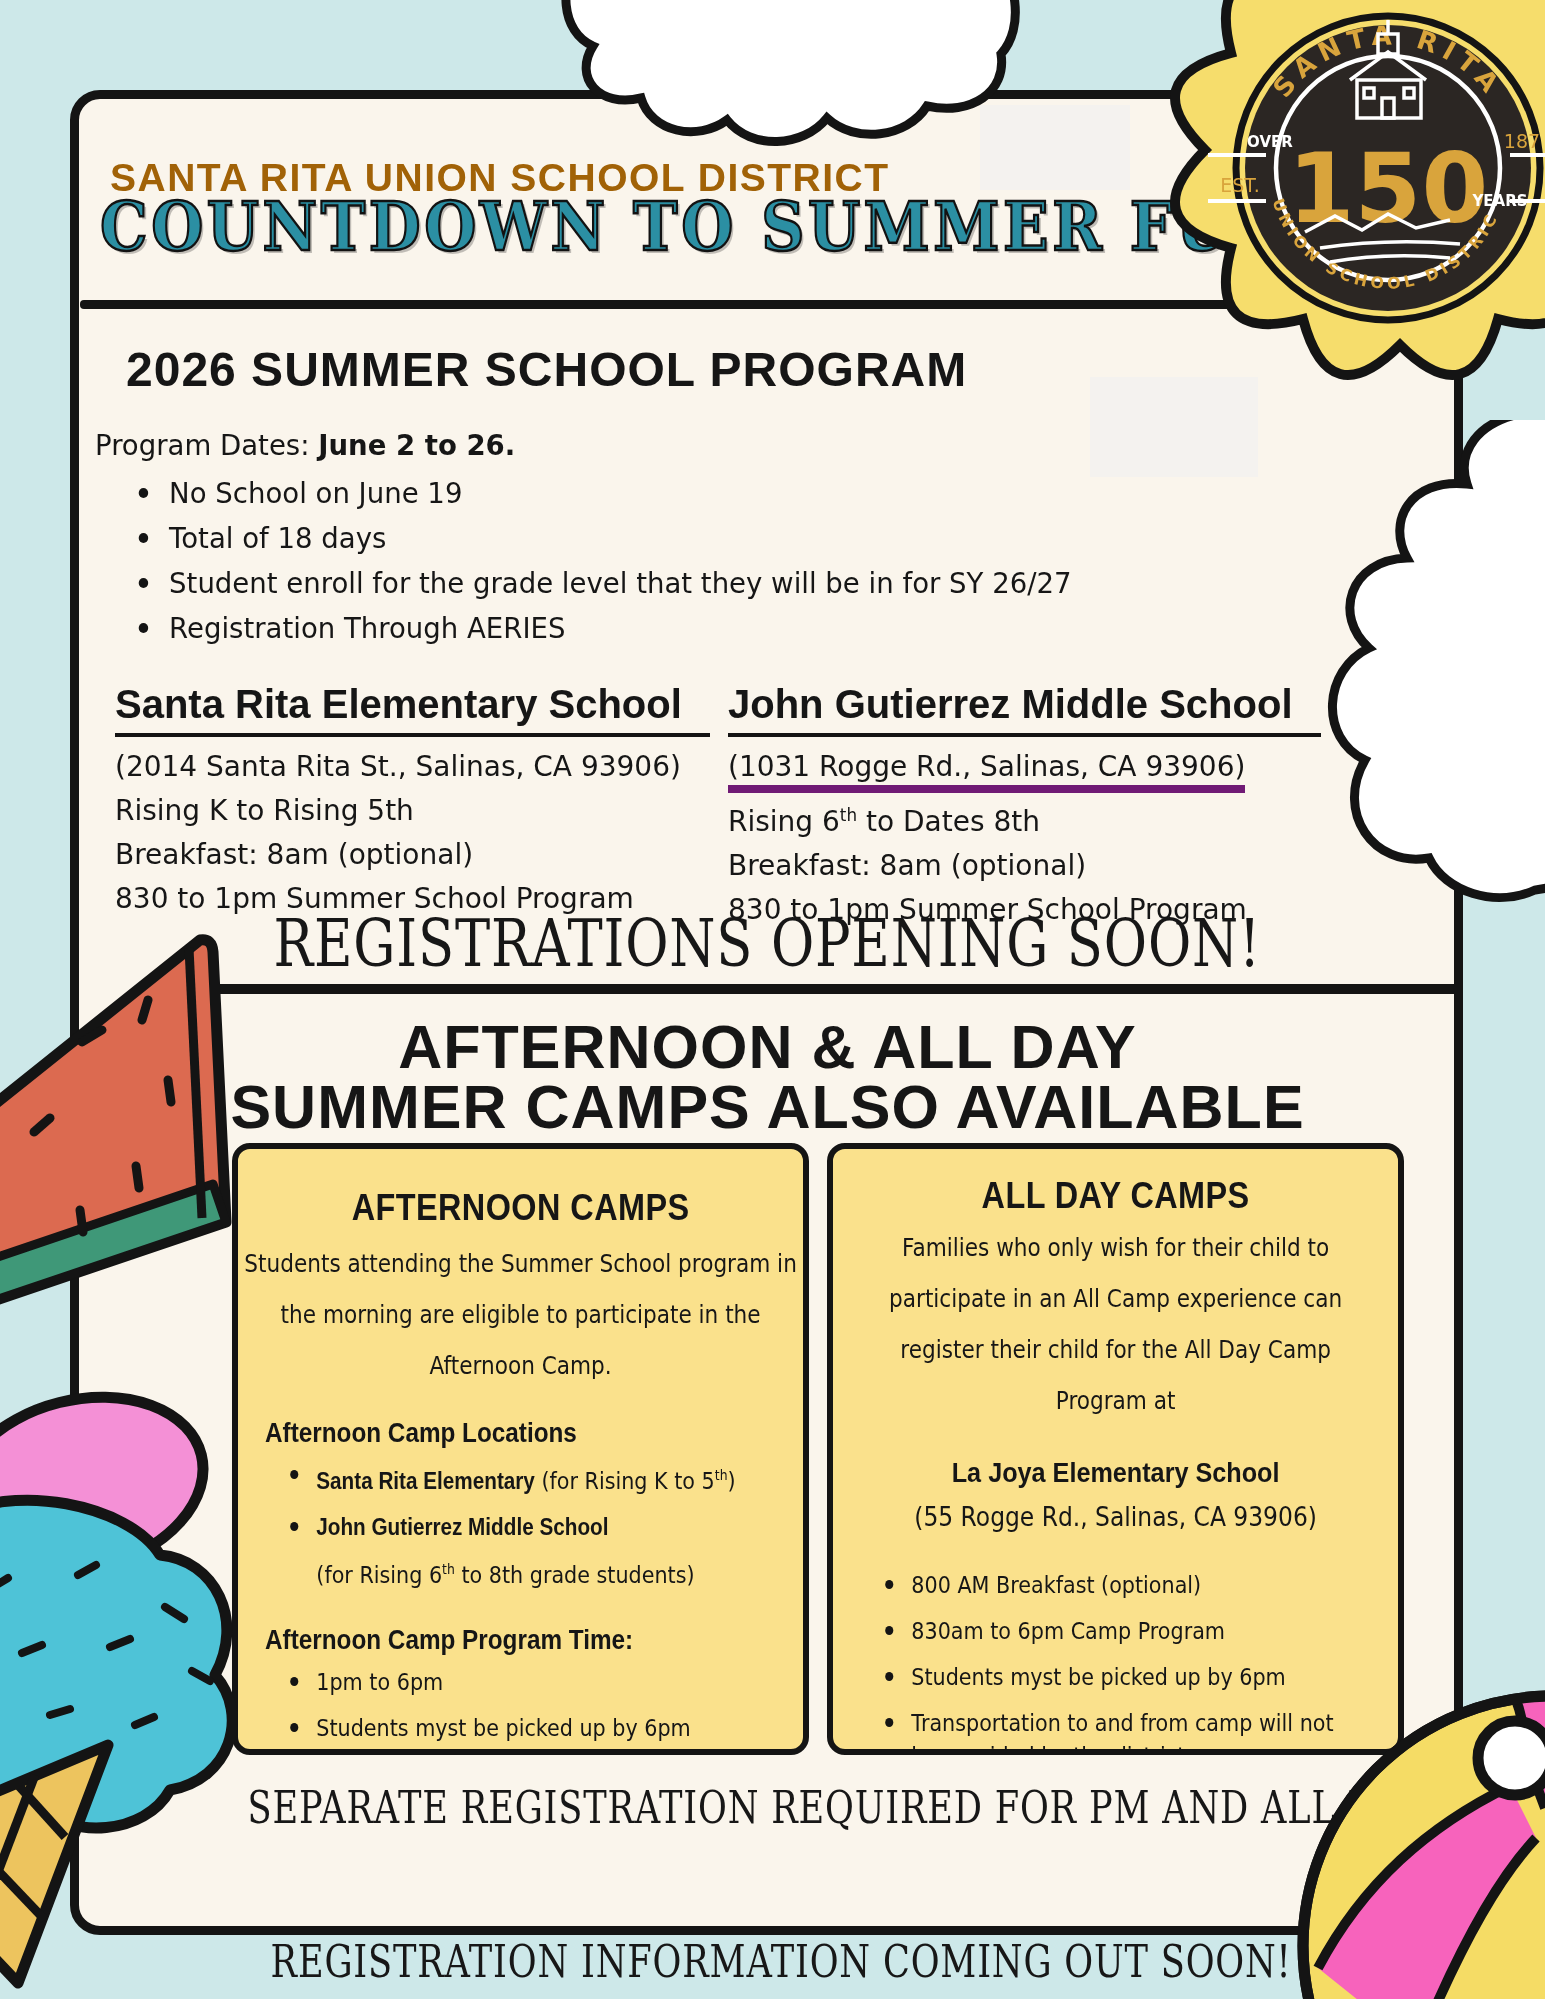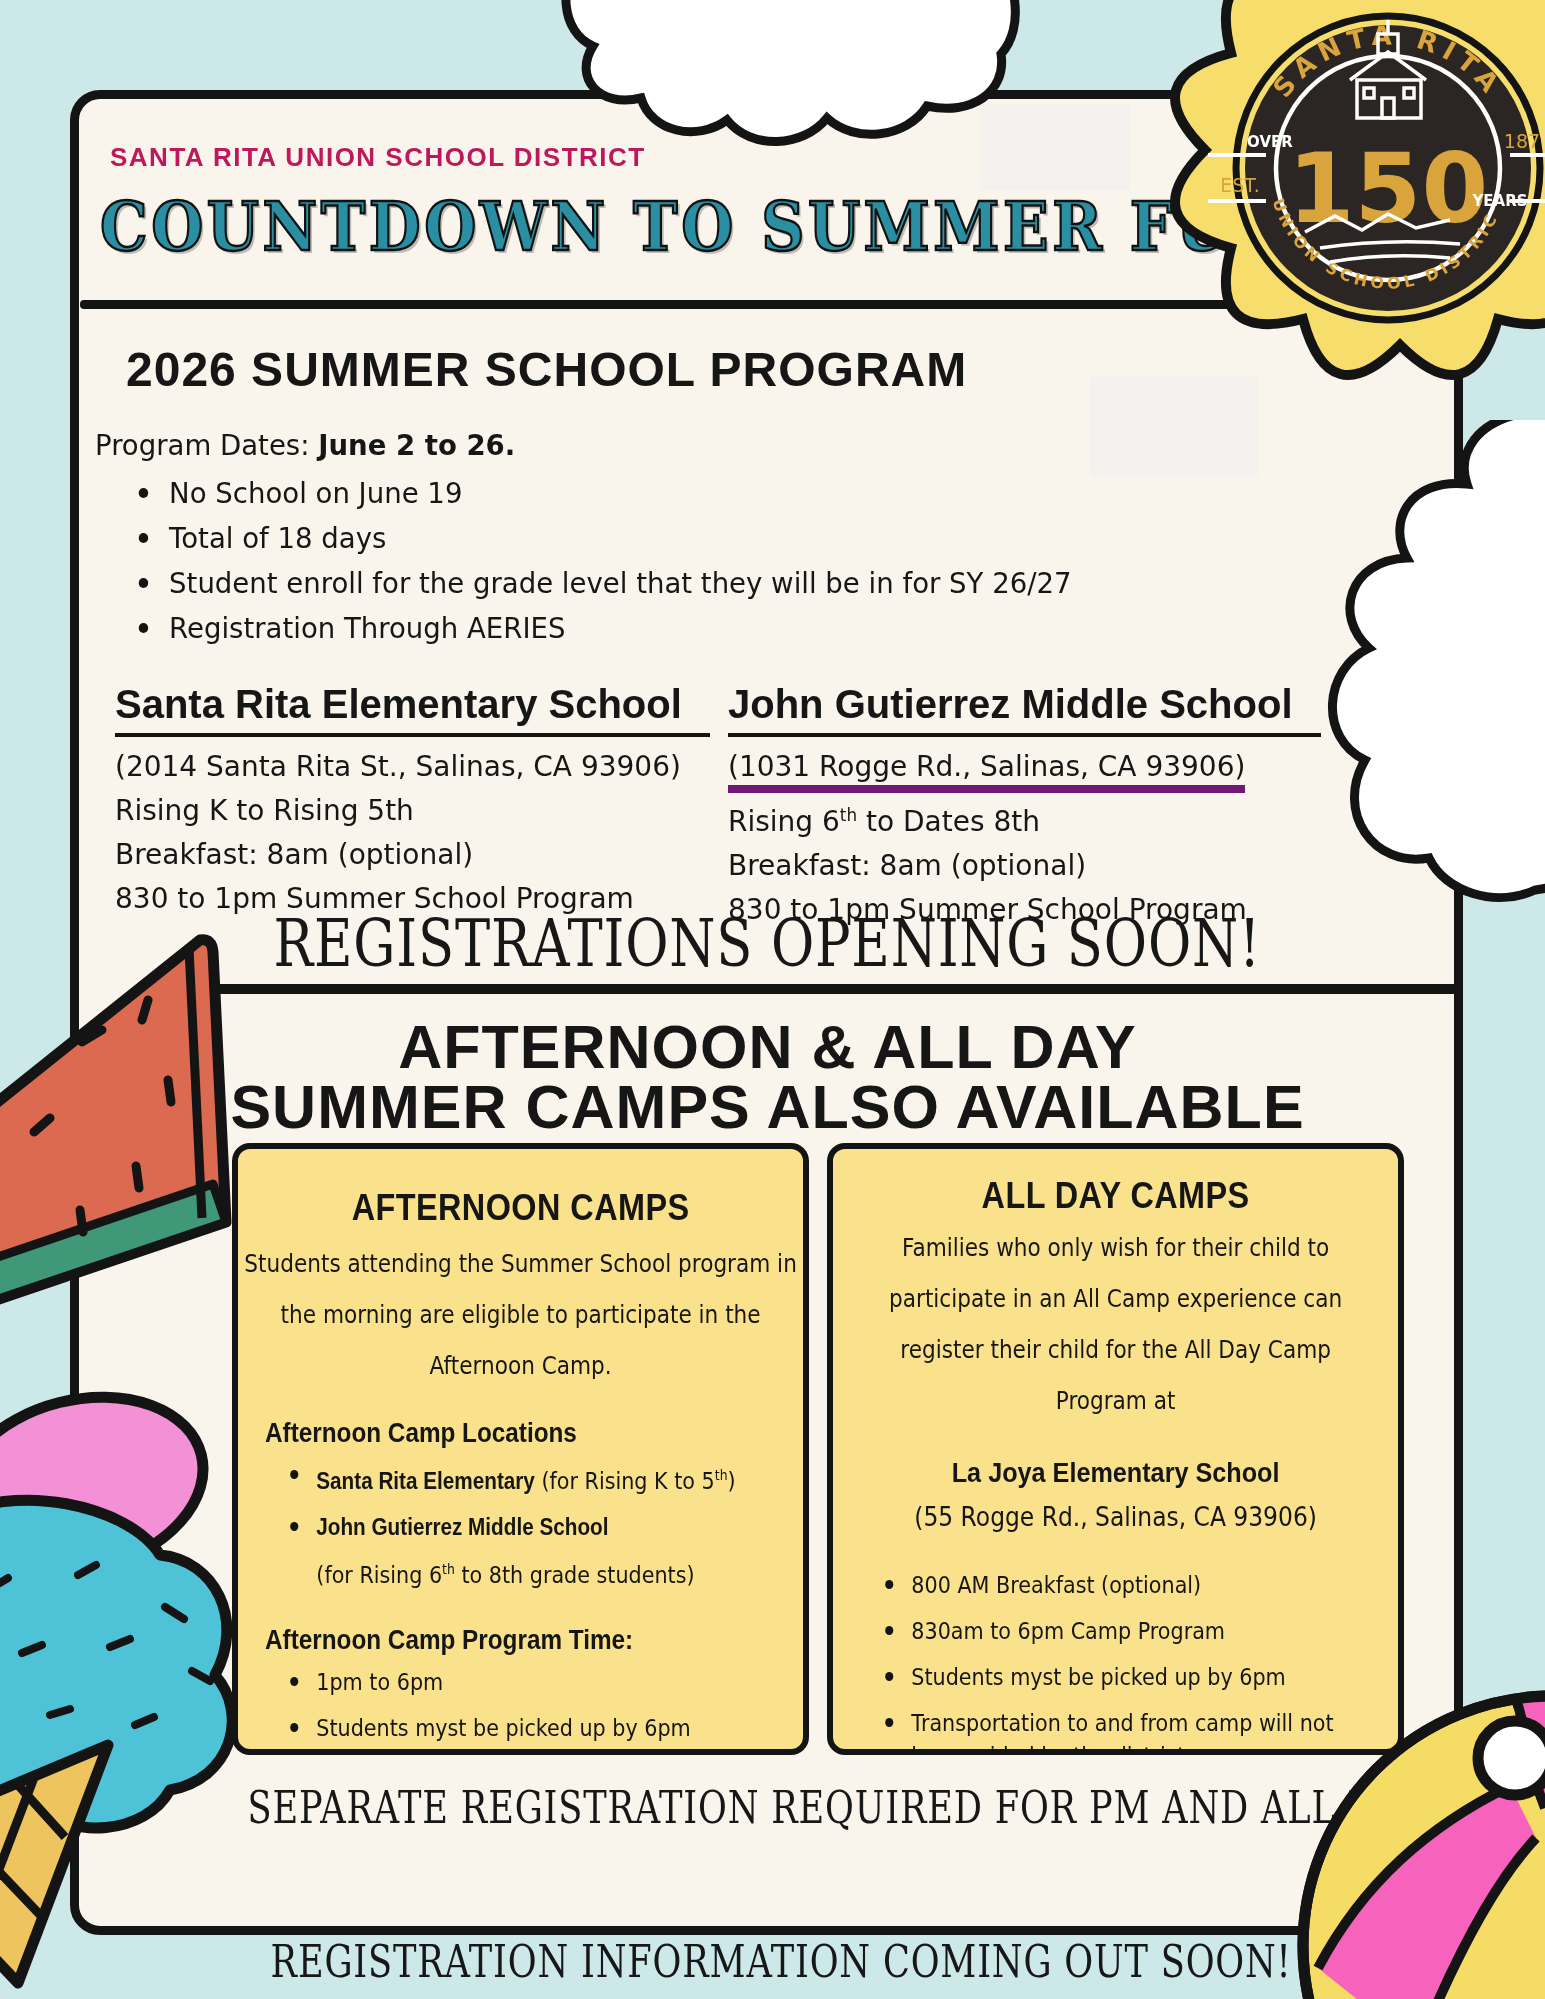--- a/index.html
+++ b/index.html
@@ -11,22 +11,22 @@
 
   
   #card { left:70px; top:90px; width:1393px; height:1845px; background:#faf5ec;
           border:9px solid #141414; border-radius:30px; }
 
   .patch { background:#f4f2ef; }
   #patch-1 { left:980px; top:105px; width:150px; height:85px; }
   #patch-2 { left:1090px; top:377px; width:168px; height:100px; }
 
   
-  #district-name { left:110px; top:142px; font-family:"Liberation Sans", sans-serif;
-      font-weight:bold; font-size:26px; letter-spacing:1.5px; color:#be185d; }
+  #district-name { left:110px; top:156px; font-family:"Liberation Sans", sans-serif;
+      font-weight:bold; font-size:39px; letter-spacing:1.5px; color:#a16207; }
   #flyer-title { left:100px; top:186px; white-space:nowrap; font-family:"DejaVu Serif", serif;
       font-weight:bold; font-size:68px; letter-spacing:4px; color:#2b8fa3;
       -webkit-text-stroke:2.5px #121212; transform:scaleX(0.88); transform-origin:0 0;
       text-shadow:3px 3px 0 rgba(20,20,20,0.25); }
   #header-divider { left:80px; top:300px; width:1375px; height:9px; background:#141414; border-radius:4px; }
 
   
   #program-heading { left:126px; top:342px; font-family:"Liberation Sans", sans-serif;
       font-weight:bold; font-size:48px; letter-spacing:1px; }
   #program-block { left:95px; top:428px; width:1200px; font-size:29px; transform:scaleX(0.95); transform-origin:0 0; }

